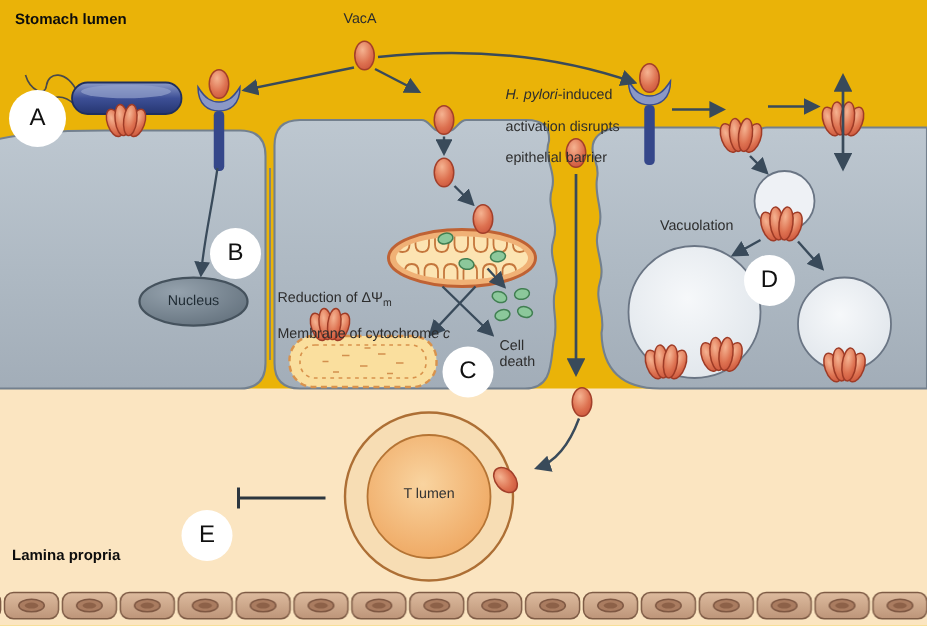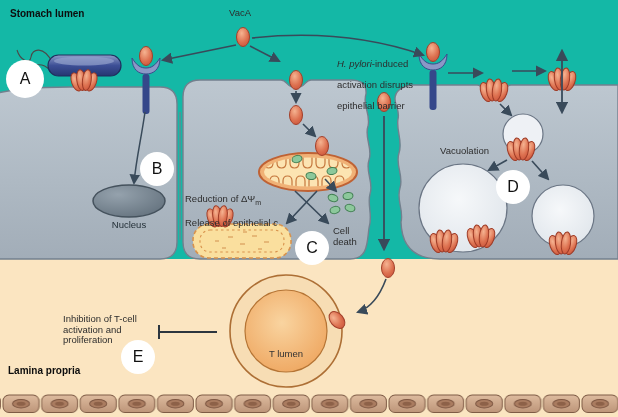--- a/index.html
+++ b/index.html
@@ -1,21 +1,21 @@
 <!DOCTYPE html>
 <html><head>
 <meta charset="utf-8">
 <style>
   html,body{margin:0;padding:0;background:#fff;}
-  #fig{position:relative;width:618px;height:417px;overflow:hidden;background:#14b8a6;
+  #fig{position:relative;width:618px;height:417px;overflow:hidden;background:#eab308;
        font-family:"Liberation Sans",sans-serif;}
   #fig svg{position:absolute;left:0;top:0;}
   .t{position:absolute;font-size:9.5px;line-height:10.5px;color:#2d2d2d;white-space:pre-line;}
   .b{font-weight:bold;font-size:10px;color:#0d0d0d;}
-  .ctr{text-align:center;margin-top:24px;}
+  .ctr{text-align:center;}
   .mk{position:absolute;background:#fff;border-radius:50%;display:flex;align-items:center;
       justify-content:center;font-size:16px;color:#111;}
   sub{font-size:7px;}
 </style>
 </head>
 <body>
 
 <div id="fig">
 
 <svg width="618" height="417" viewBox="0 0 618 417">
@@ -196,33 +196,30 @@
     <path d="M386,279 Q376,306 358,312" marker-end="url(#ah)"></path>
     <path d="M145,112 C141,140 136,160 134,183" stroke-width="1.5" marker-end="url(#ah)"></path>
   </g>
 </svg>
 
 <span class="t b" style="left:10px;top:9px">Stomach lumen</span>
 <span class="t" style="left:229px;top:8px">VacA</span>
 <span class="t ctr" style="left:99px;top:196px;width:60px;color:#1f2b33">Nucleus</span>
 <div class="t" style="left:185px;top:183px">
   <div><span>Reduction of ΔΨ</span><sub>m</sub></div>
-  <div><span>Release of epithelial </span><i>c</i></div>
+  <div><span>Membrane of cytochrome </span><i>c</i></div>
 </div>
 <span class="t" style="left:333px;top:226px">Cell
 death</span>
 <div class="t" style="left:337px;top:48px">
   <div><i>H. pylori</i><span>-induced</span></div>
   <div>activation disrupts</div>
   <div>epithelial barrier</div>
 </div>
 <span class="t" style="left:440px;top:146px">Vacuolation</span>
-<span class="t" style="left:63px;top:314px">Inhibition of T-cell
-activation and
-proliferation</span>
 <span class="t ctr" style="left:260px;top:325px;width:52px;color:#333">T lumen</span>
 <span class="t b" style="left:8px;top:366px">Lamina propria</span>
 
 <div class="mk" style="left:6px;top:60px;width:38px;height:38px">
   <span>A</span>
     </div>
 <div class="mk" style="left:140px;top:152px;width:34px;height:34px">
   <span>B</span>
     </div>
 <div class="mk" style="left:295px;top:231px;width:34px;height:34px">

